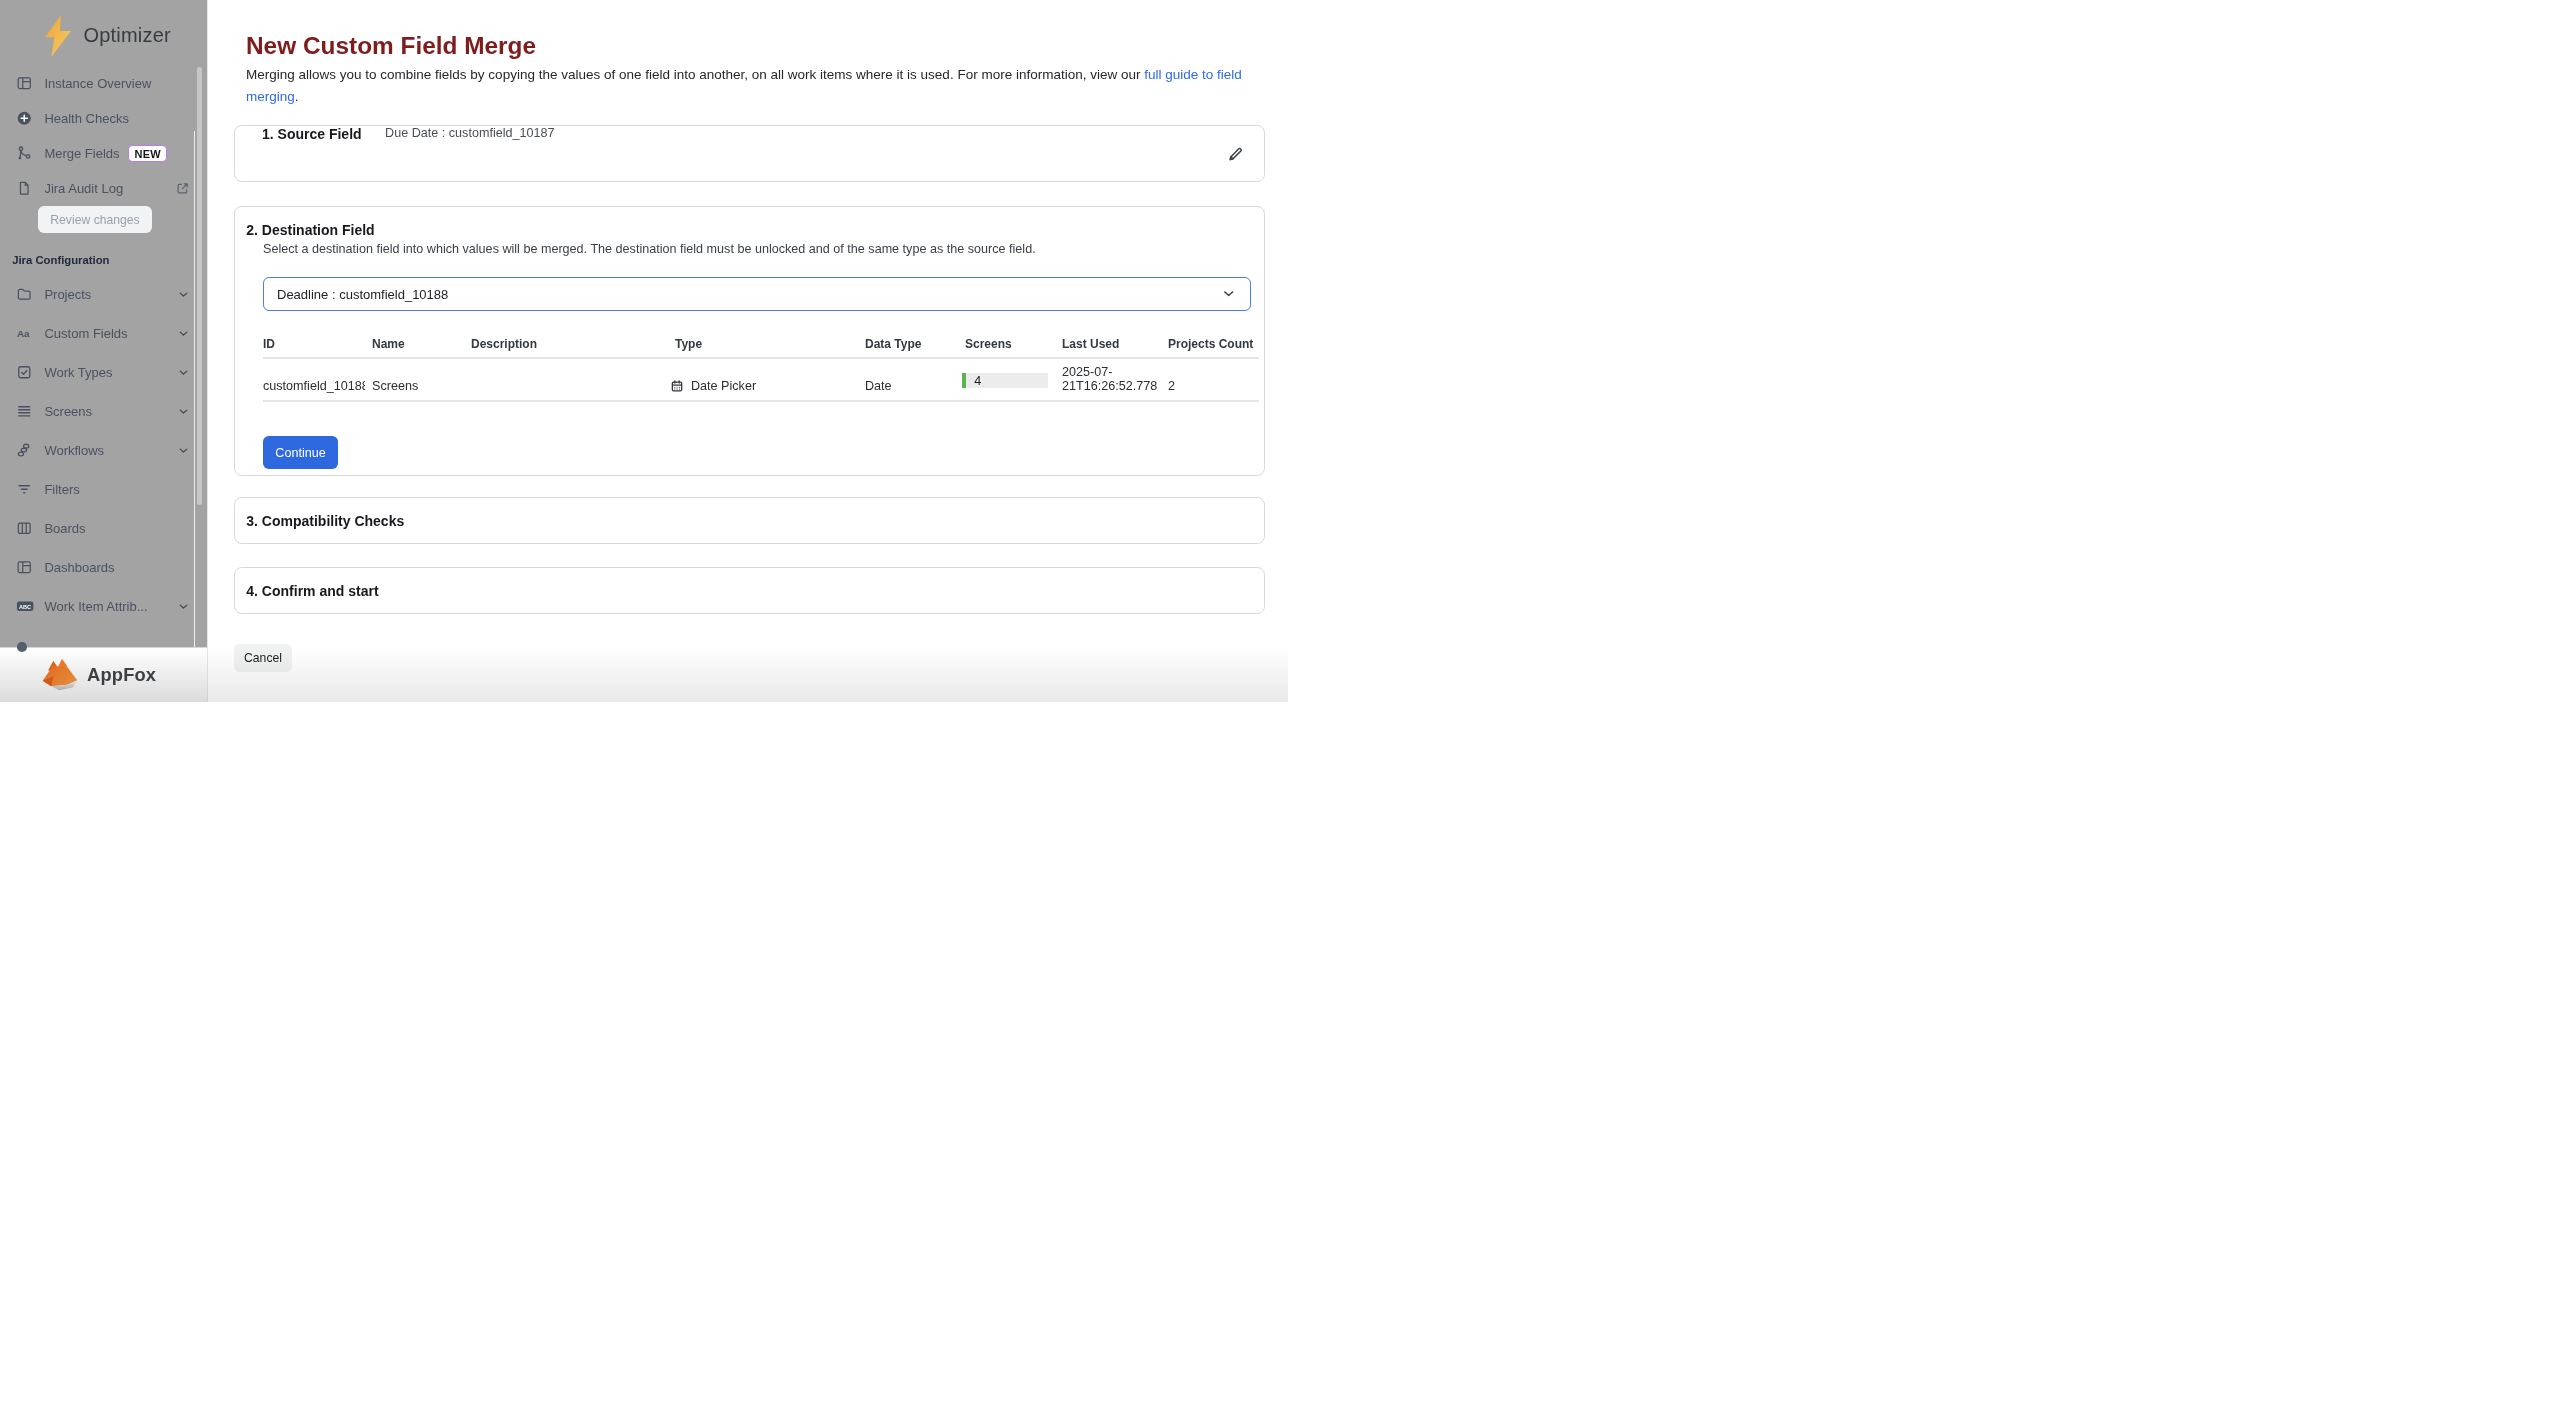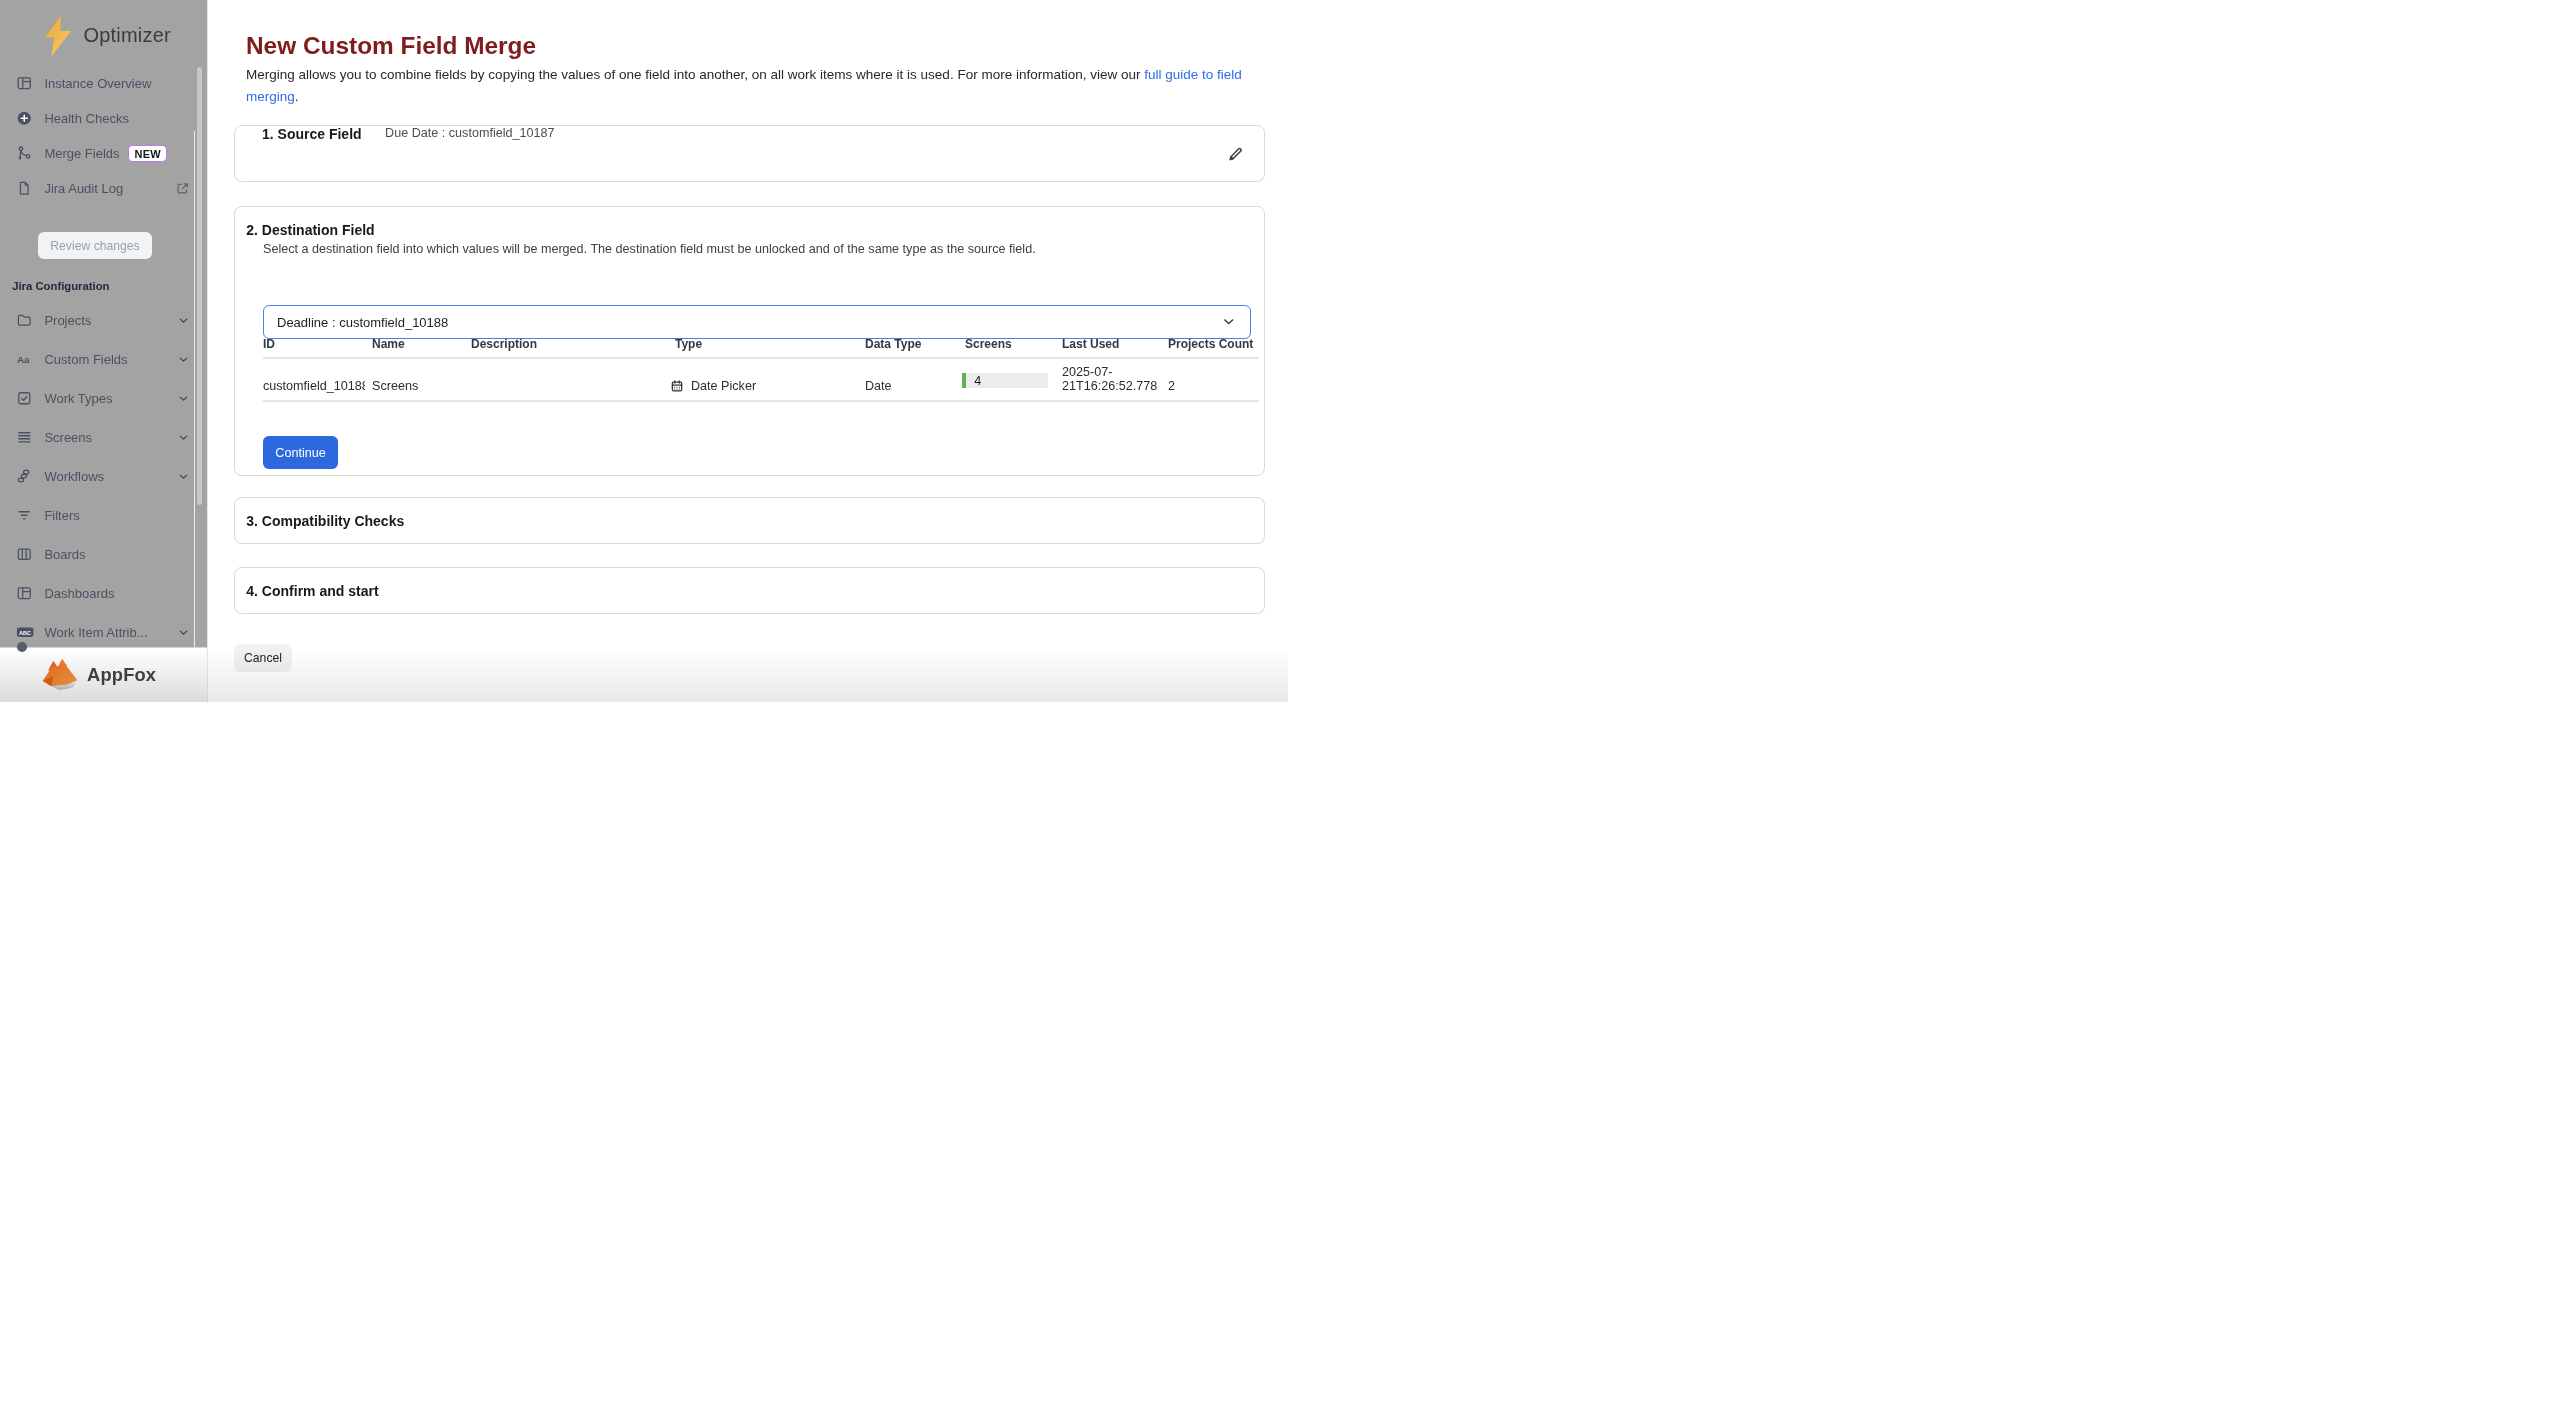--- a/index.html
+++ b/index.html
@@ -13,21 +13,21 @@
   .logo-row { display:flex; align-items:center; padding:14px 0 8.7px 43px; height:66px; }
   .logo-text { font-size:20px; font-weight:500; color:#383c42; margin-left:10.5px; letter-spacing:0.2px; }
   .nav { }
   .nav-item { position:relative; display:flex; align-items:center; height:35px;
     padding-left:15.7px; cursor:pointer; color:#4a5160; }
   .nav-item .lbl { font-size:13px; margin-left:12.2px; color:#4a5160; }
   .cfg .nav-item { height:39px; }
   .badge-new { margin-left:8.7px; font-size:11px; font-weight:bold; color:#16181c;
     border:1.3px solid #b57bea; border-radius:4.4px; padding:1.7px 5.2px; letter-spacing:0.3px; background:#fff; }
   .trail { margin-left:auto; margin-right:17.4px; display:flex; align-items:center; }
-  .review-btn { display:block; margin:26px 0 0 38px; width:114px; height:27px;
+  .review-btn { display:block; margin:0 0 0 38px; width:114px; height:27px;
     background:#f2f3f5; border:none; border-radius:6.1px; color:#9aa1ac; font-size:12.2px;
     font-family:"Liberation Sans",sans-serif; cursor:default; }
   .section-label { margin:21px 0 8.7px 12.2px; font-size:11.3px; font-weight:bold; color:#222b3d; }
   .scroll-track { position:absolute; right:12.2px; top:131px; bottom:55px; width:0.9px; background:#ededed; }
   .scroll-thumb { position:absolute; right:5.2px; top:67px; width:5.2px; height:438px;
     background:#c7c7c7; border-radius:2.6px; }
   .hidden-dot { position:absolute; left:17.4px; top:642px; width:9.6px; height:9.6px;
     border-radius:50%; background:#565d6b; z-index:3; }
   .side-footer { position:absolute; left:0; bottom:0; width:207px; height:55px;
     border-top:0.9px solid #d6d6d6; background:linear-gradient(#ffffff,#f1f1f1);
@@ -48,21 +48,21 @@
   .card1 { top:125px; height:57px; display:flex; align-items:flex-start; padding-left:27px; }
   .src-value { margin-left:23.5px; font-size:12.6px; color:#4a4e54; }
   .edit-btn { position:absolute; right:19px; top:19px; width:19px; height:19px;
     background:none; border:none; cursor:pointer; }
 
   .card2 { top:206px; height:270px; }
   .card2 .card-heading { position:absolute; left:11.3px; top:15px; }
   .dest-desc { position:absolute; left:28px; top:35px; font-size:12.6px; color:#3a3f46; }
   .select { position:absolute; left:28px; top:70px; width:988px; height:34px;
     border:1.7px solid #4a7de8; border-radius:6.1px; background:#fff; display:flex;
-    align-items:center; padding:0 12.2px 0 13px; cursor:pointer;margin-top:28px; }
+    align-items:center; padding:0 12.2px 0 13px; cursor:pointer; }
   .select-value { font-size:13px; color:#202329; }
   .select .chev { margin-left:auto; }
 
   .tbl { position:absolute; left:28px; top:126px; width:996px; height:100px; }
   .th { position:absolute; top:4.4px; font-size:12px; font-weight:bold; color:#33393f; white-space:nowrap; }
   .td { position:absolute; top:46px; font-size:12.6px; color:#2a2d31; white-space:nowrap; }
   .tbl-line { position:absolute; left:0; width:996px; height:1.7px; background:#e5e5e5; }
   .cell-id { max-width:102px; overflow:hidden; }
   .cell-type { display:flex; align-items:center; gap:7px; }
   .screens-badge { position:absolute; left:699px; top:40px; width:86px; height:15px;

